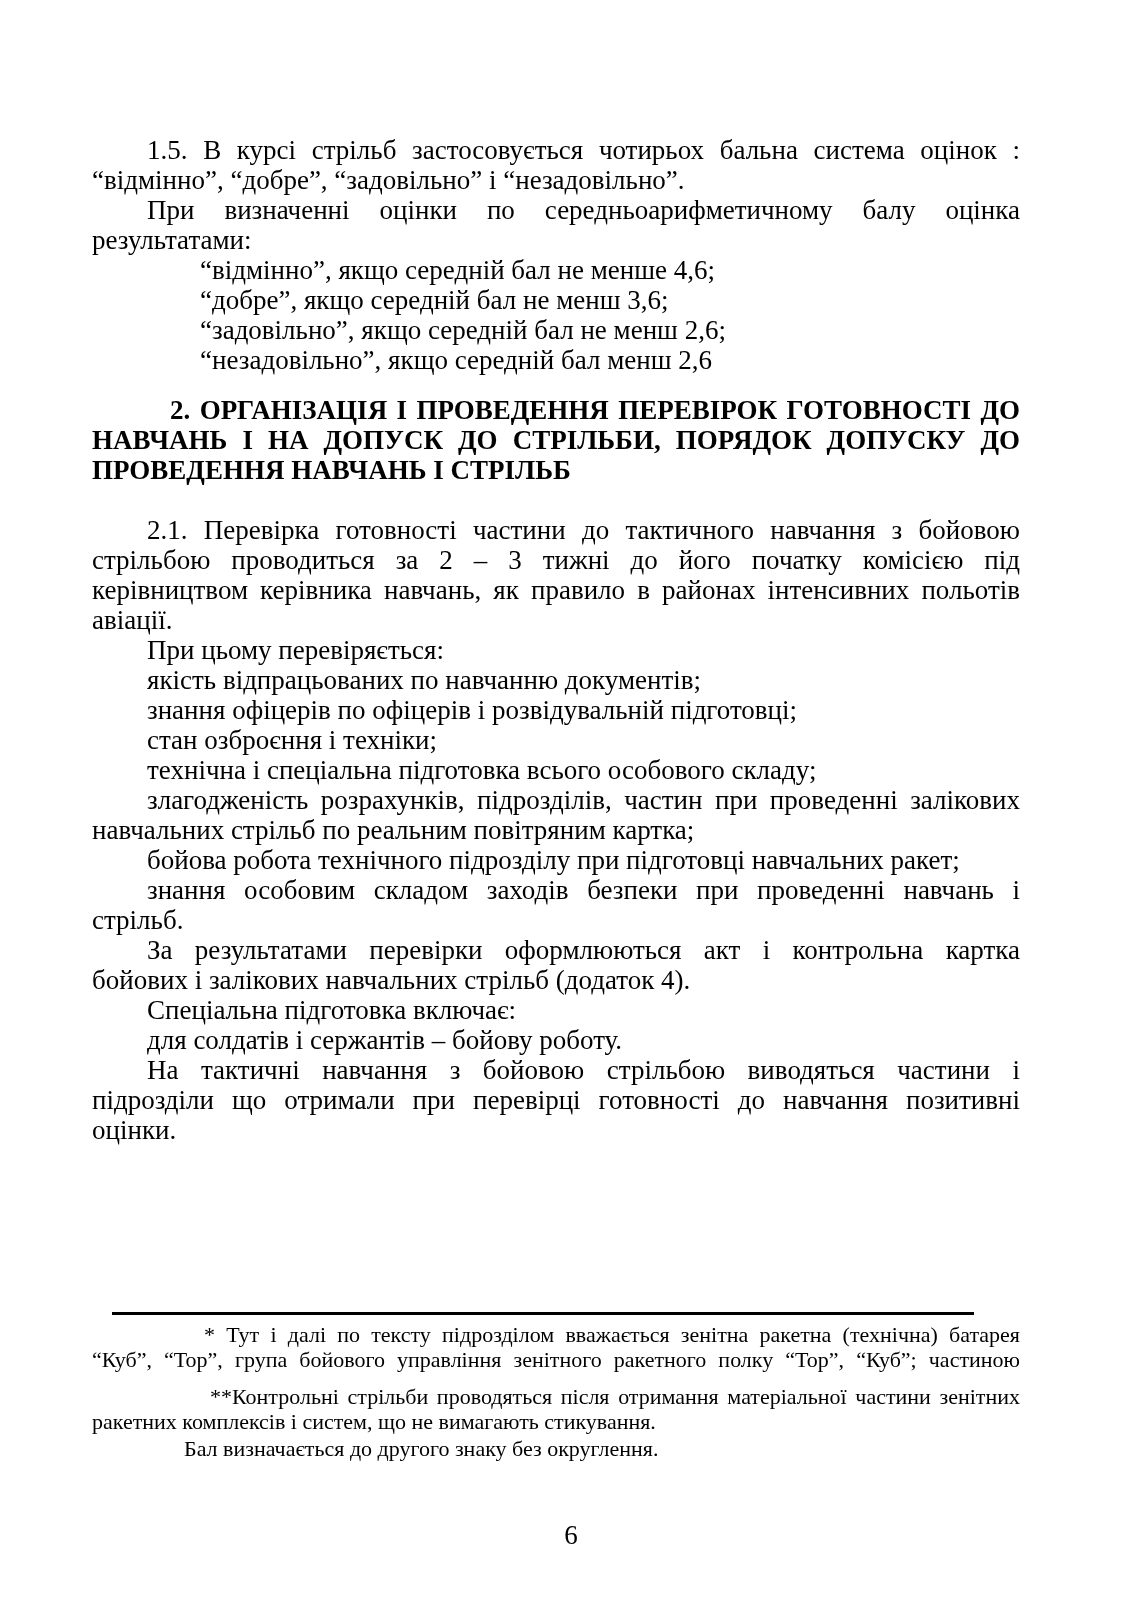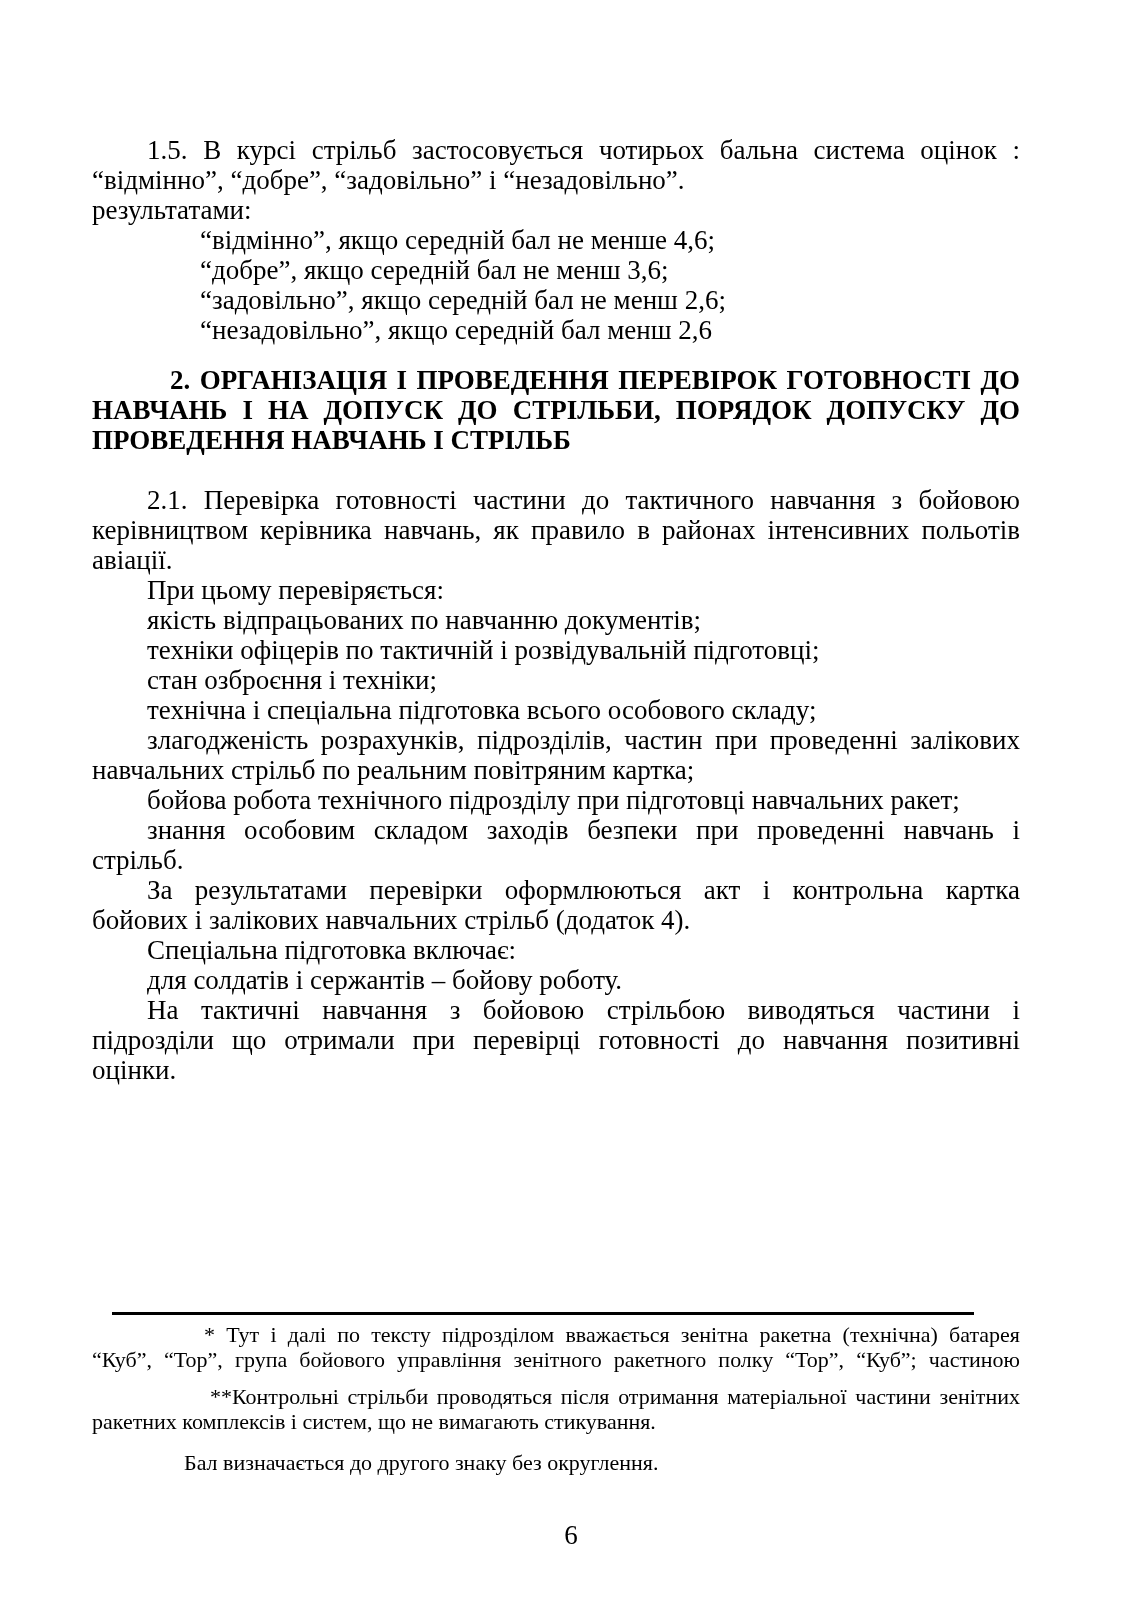--- a/index.html
+++ b/index.html
@@ -56,21 +56,21 @@
     margin-bottom:8px;
   }
   .footnotes .line{
     height:25px;
     overflow:hidden;
     text-align:left;
   }
   .block.footnote .line.first{text-indent:112px;}
   .block.footnote-2{margin-top:12px;}
   .block.footnote-2 .line.first{text-indent:118px;}
-  .block.footnote-plain{margin-top:16px;}
+  .block.footnote-plain{margin-top:2px;}
   .block.footnote-plain .line.first{text-indent:92px;}
   
   .pageno{
     position:absolute;
     top:1520px;
     left:0;
     width:100%;
     text-align:center;
     font-size:27px;
     line-height:30px;
@@ -79,20 +79,21 @@
 </head>
 <body>
 
 <div class="page">
   <div class="main">
       <div class="block paragraph">
         <div class="line fill first">1.5. В курсі стрільб застосовується чотирьох бальна система оцінок :</div>
         <div class="line">“відмінно”, “добре”, “задовільно” і “незадовільно”.</div>
       </div>
       <div class="block paragraph">
+        <div class="line fill first">При визначенні оцінки по середньоарифметичному балу оцінка</div>
         <div class="line">результатами:</div>
       </div>
       <div class="block list-item">
         <div class="line first">“відмінно”, якщо середній бал не менше 4,6;</div>
       </div>
       <div class="block list-item">
         <div class="line first">“добре”, якщо середній бал не менш 3,6;</div>
       </div>
       <div class="block list-item">
         <div class="line first">“задовільно”, якщо середній бал не менш 2,6;</div>
@@ -100,31 +101,32 @@
       <div class="block list-item">
         <div class="line first">“незадовільно”, якщо середній бал менш 2,6</div>
       </div>
       <div class="block heading">
         <div class="line fill first">2. ОРГАНІЗАЦІЯ І ПРОВЕДЕННЯ ПЕРЕВІРОК ГОТОВНОСТІ ДО</div>
         <div class="line fill">НАВЧАНЬ І НА ДОПУСК ДО СТРІЛЬБИ, ПОРЯДОК ДОПУСКУ ДО</div>
         <div class="line">ПРОВЕДЕННЯ НАВЧАНЬ І СТРІЛЬБ</div>
       </div>
       <div class="block paragraph">
         <div class="line fill first">2.1. Перевірка готовності частини до тактичного навчання з бойовою</div>
+        <div class="line fill">стрільбою проводиться за 2 – 3 тижні до його початку комісією під</div>
         <div class="line fill">керівництвом керівника навчань, як правило в районах інтенсивних польотів</div>
         <div class="line">авіації.</div>
       </div>
       <div class="block paragraph">
         <div class="line first">При цьому перевіряється:</div>
       </div>
       <div class="block paragraph">
         <div class="line first">якість відпрацьованих по навчанню документів;</div>
       </div>
       <div class="block paragraph">
-        <div class="line first">техніки офіцерів по тактичній і розвідувальній підготовці;</div>
+        <div class="line first">знання офіцерів по офіцерів і розвідувальній підготовці;</div>
       </div>
       <div class="block paragraph">
         <div class="line first">стан озброєння і техніки;</div>
       </div>
       <div class="block paragraph">
         <div class="line first">технічна і спеціальна підготовка всього особового складу;</div>
       </div>
       <div class="block paragraph">
         <div class="line fill first">злагодженість розрахунків, підрозділів, частин при проведенні залікових</div>
         <div class="line">навчальних стрільб по реальним повітряним картка;</div>

